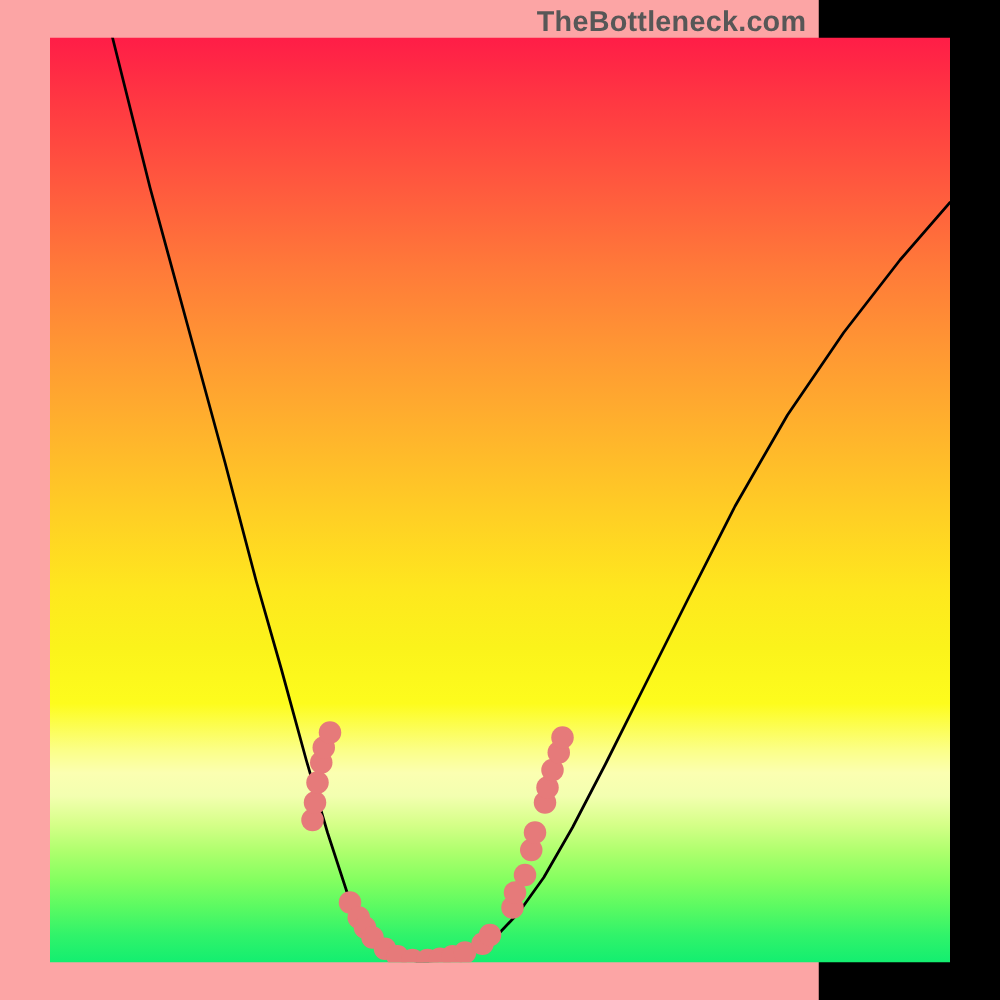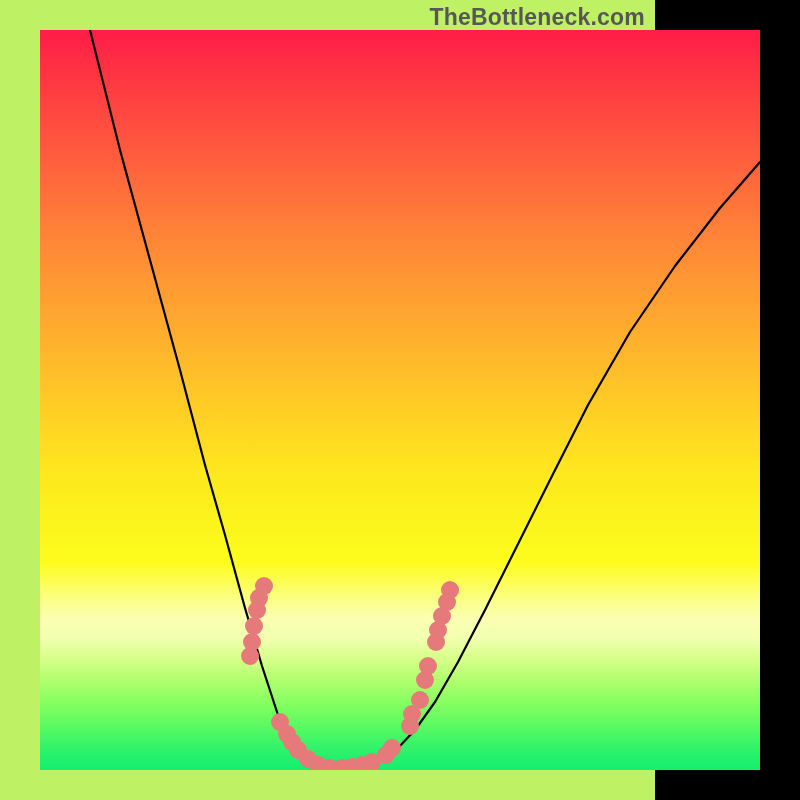--- a/index.html
+++ b/index.html
@@ -8,21 +8,21 @@
     width: 800px;
     height: 800px;
     overflow: hidden;
     background: #000;
     font-family: Arial, Helvetica, sans-serif;
   }
   .frame {
     position: relative;
     width: 655px;
     height: 800px;
-    background: #bef264;
+    background: #fca5a5;
   }
   .watermark {
     position: absolute;
     top: 4px;
     right: 10px;
     color: #575757;
     font-size: 23px;
     font-weight: 600;
     letter-spacing: 0.2px;
     z-index: 10;

